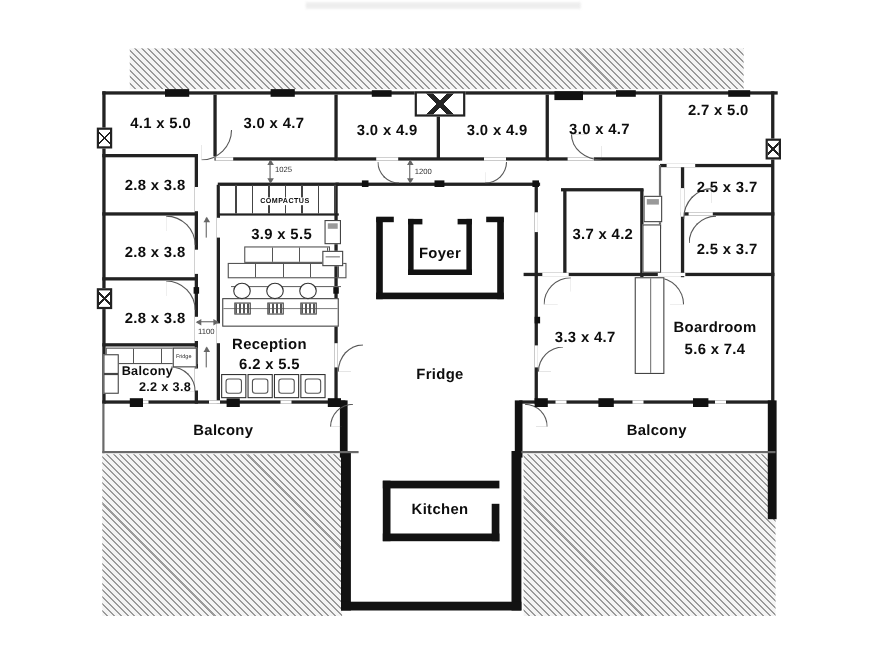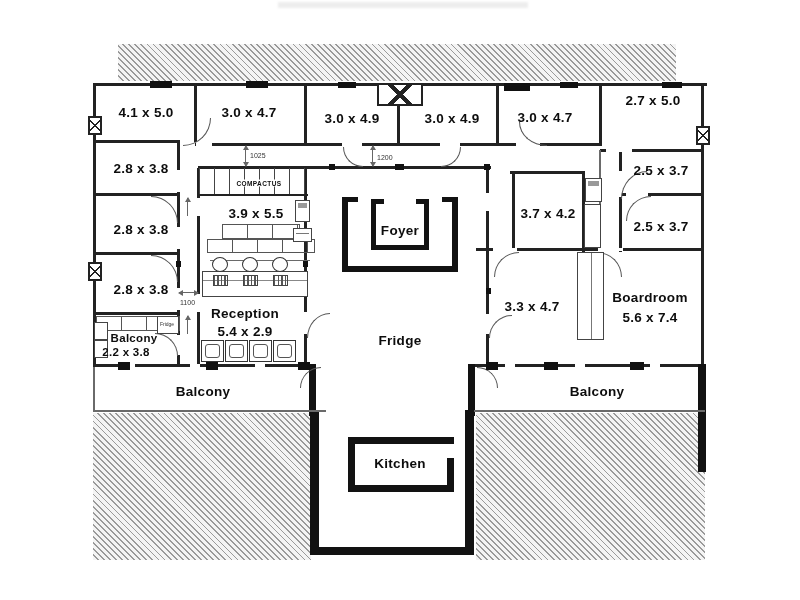--- a/index.html
+++ b/index.html
@@ -248,25 +248,25 @@
   <div class="lbl" style="left:146px;top:112px">4.1 x 5.0</div>
   <div class="lbl" style="left:249px;top:112px">3.0 x 4.7</div>
   <div class="lbl" style="left:352px;top:118px">3.0 x 4.9</div>
   <div class="lbl" style="left:452px;top:118px">3.0 x 4.9</div>
   <div class="lbl" style="left:545px;top:117px">3.0 x 4.7</div>
   <div class="lbl" style="left:653px;top:100px">2.7 x 5.0</div>
   <div class="lbl" style="left:141px;top:168px">2.8 x 3.8</div>
   <div class="lbl" style="left:141px;top:229px">2.8 x 3.8</div>
   <div class="lbl" style="left:141px;top:289px">2.8 x 3.8</div>
   <div class="lbl sm" style="left:134px;top:338px">Balcony</div>
-  <div class="lbl sm" style="left:126px;top:352px">2.2 x 3.8</div>
+  <div class="lbl sm" style="left:150px;top:352px">2.2 x 3.8</div>
   <div class="lbl tiny" style="left:259px;top:183px">COMPACTUS</div>
   <div class="lbl" style="left:256px;top:213px">3.9 x 5.5</div>
   <div class="lbl" style="left:245px;top:313px">Reception</div>
-  <div class="lbl" style="left:245px;top:331px">5.4 x 2.9</div>
+  <div class="lbl" style="left:245px;top:331px">6.2 x 5.5</div>
   <div class="lbl" style="left:400px;top:230px">Foyer</div>
   <div class="lbl" style="left:400px;top:340px">Fridge</div>
   <div class="lbl" style="left:400px;top:463px">Kitchen</div>
   <div class="lbl" style="left:661px;top:170px">2.5 x 3.7</div>
   <div class="lbl" style="left:548px;top:213px">3.7 x 4.2</div>
   <div class="lbl" style="left:661px;top:226px">2.5 x 3.7</div>
   <div class="lbl" style="left:532px;top:306px">3.3 x 4.7</div>
   <div class="lbl" style="left:650px;top:297px">Boardroom</div>
   <div class="lbl" style="left:650px;top:317px">5.6 x 7.4</div>
   <div class="lbl" style="left:203px;top:391px">Balcony</div>

